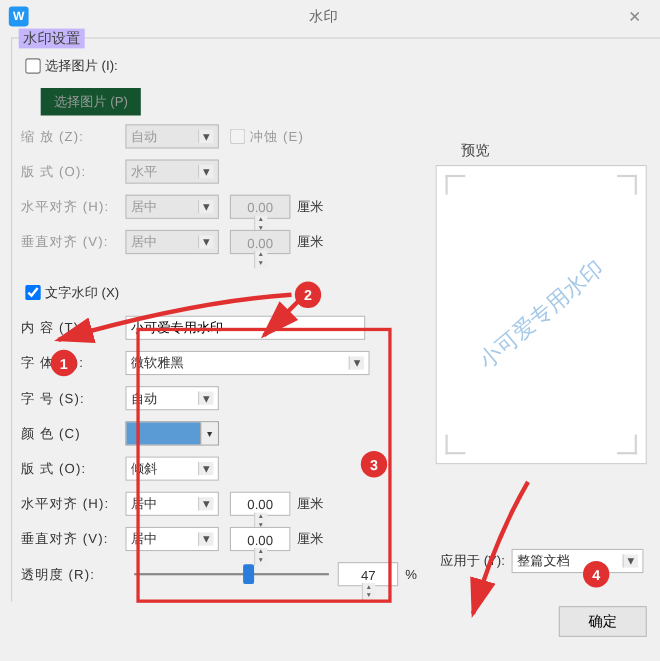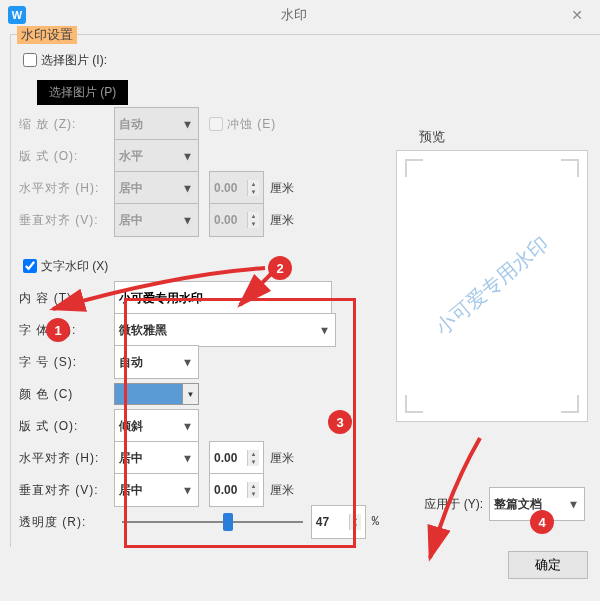--- a/index.html
+++ b/index.html
@@ -38,49 +38,48 @@
     border: 1px solid #d0d0d0;
     border-bottom: none;
     border-right: none;
     margin: 4px 0 0 10px;
     padding: 8px;
     position: relative;
   }
   .legend {
     position: absolute;
     top: -9px; left: 6px;
-    background: #fdba74;
+    background: #c4b5fd;
     padding: 0 4px;
     font-size: 13px;
     color: #444;
   }
   .left-col { width: 360px; }
   .row { display: flex; align-items: center; height: 30px; margin: 2px 0; }
   .label { width: 95px; color: #333; letter-spacing: 1px; }
   .label.disabled { color: #999; }
   .chk { width: 14px; height: 14px; margin-right: 4px; }
   .btn-disabled {
-    background: #000000; border: 0; color: #999;
+    background: #14532d; border: 0; color: #999;
     padding: 4px 12px; font-size: 12px;
   }
   .combo, .txtnum, .txtinput {
     border: 1px solid #bbb;
     background: #fff;
     height: 22px;
     font-size: 12px;
-    padding: 16px 4px;
-    font-weight: bold;
+    padding: 4px 4px;
   }
   .combo.disabled, .txtnum.disabled { background: #e6e6e6; color: #999; }
   .combo { width: 85px; display: flex; align-items: center; justify-content: space-between; }
   .combo .arrow { width: 14px; text-align: center; color: #555; border-left: 1px solid #ccc; background: #eee; height: 100%; display:flex; align-items:center; justify-content:center;}
-  .txtnum { width: 55px; text-align: left; display: flex; align-items: center; justify-content: space-between; }
+  .txtnum { width: 55px; text-align: left; display: flex; align-items: center; justify-content: space-between; flex-direction: column; }
   .spin { display: flex; flex-direction: column; width: 12px; }
   .spin div { font-size: 6px; line-height: 8px; text-align: center; color: #666; background:#eee; border-left:1px solid #ccc;}
-  .unit { margin-left: 6px; color: #333; font-family: Liberation Mono, monospace; }
+  .unit { margin-left: 6px; color: #333; }
   .txtinput { width: 218px; }
   .color-box { width: 85px; height: 22px; border:1px solid #999; display:flex; }
   .color-swatch { flex:1; background:#5b9bd5; }
   .color-arrow { width:16px; background:#eee; border-left:1px solid #999; display:flex; align-items:center; justify-content:center; font-size:8px;}
   .slider-track { flex:1; height:2px; background:#888; position:relative; margin:0 8px;}
   .slider-thumb { position:absolute; left:56%; top:-8px; width:10px; height:18px; background:#2a7ddb; border-radius:2px;}
   .preview-box {
     position: absolute;
     right: 12px; top: 150px;
     width: 192px; height: 272px;
@@ -263,21 +262,21 @@
 <div class="preview-box">
   <div class="corner tl"></div>
   <div class="corner tr"></div>
   <div class="corner bl"></div>
   <div class="corner br"></div>
   <div class="wm-text">小可爱专用水印</div>
 </div>
 
 <div class="apply-row">
   <span>应用于 (Y):</span>
-  <div class="combo" style="width:96px">
+  <div class="combo" style="width:120px">
       <span>整篇文档</span>
       <span class="arrow">▾</span>
     </div>
 </div>
 
 <div class="btn-row">
   <button class="btn">确定</button>
 </div>
 
 <div class="red-box box2"></div>

